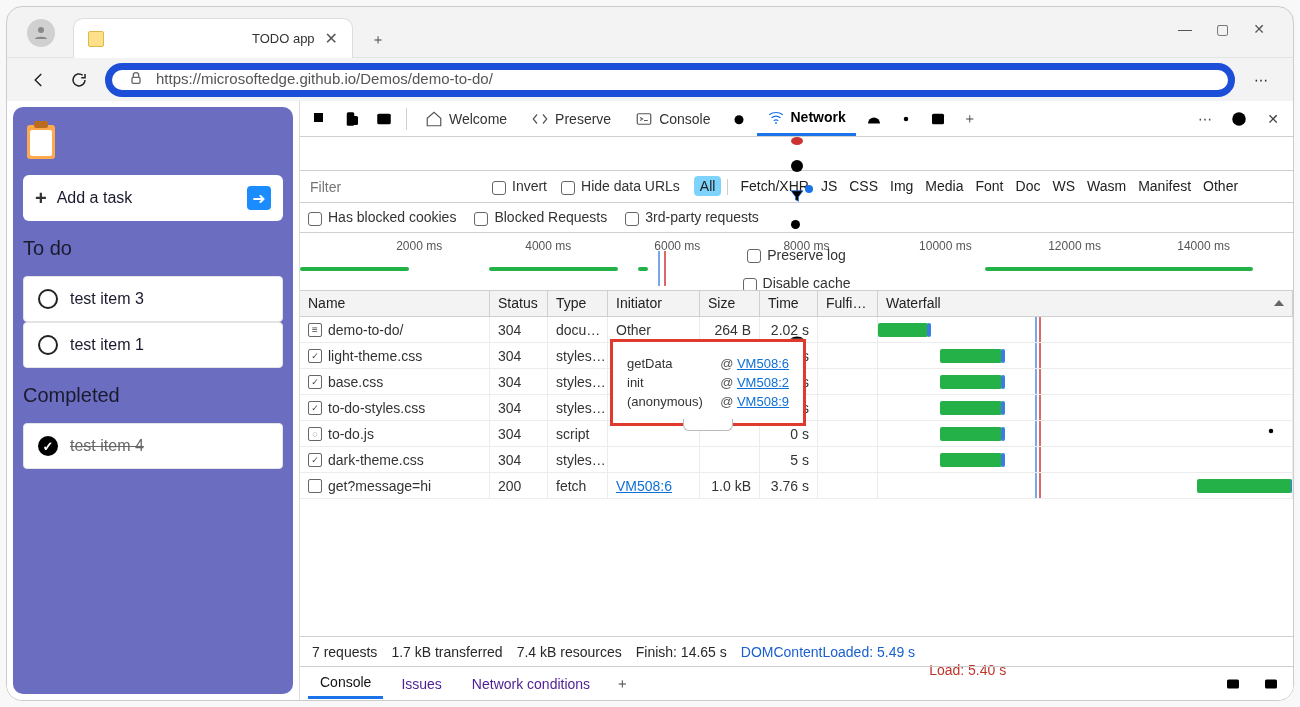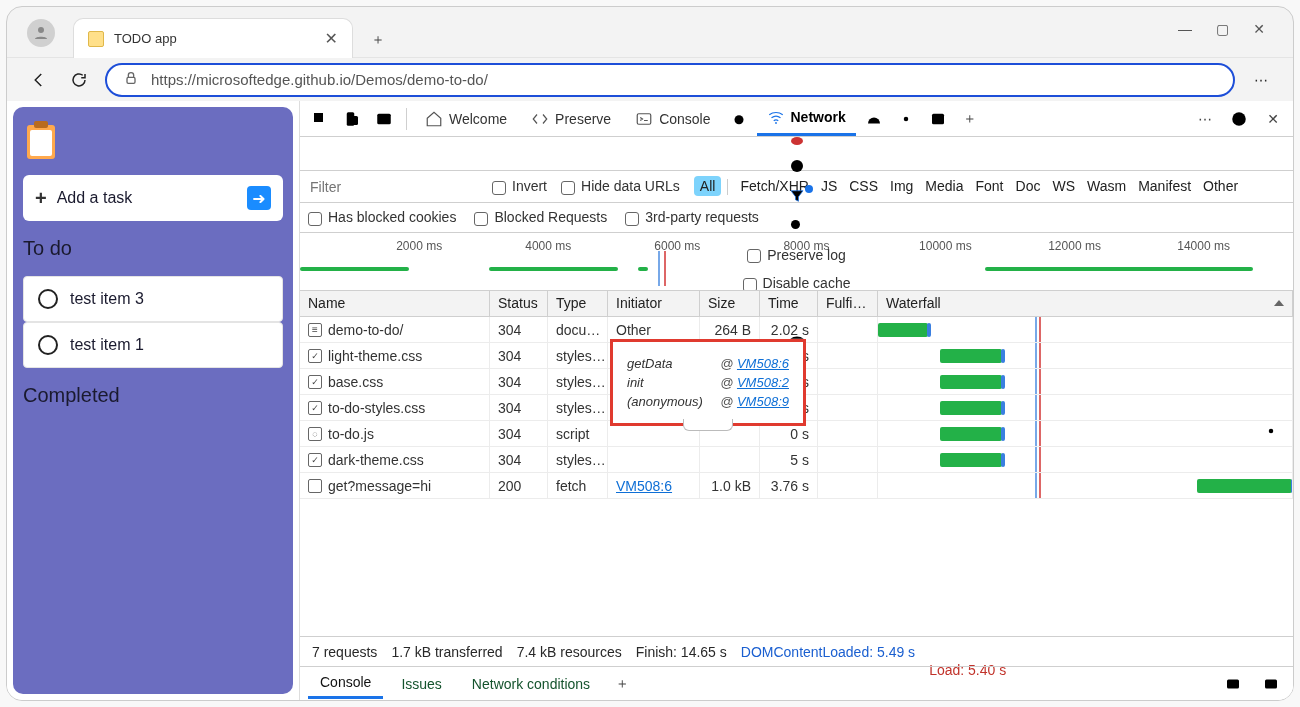--- a/index.html
+++ b/index.html
@@ -32,21 +32,21 @@
   
   .browser{
     position:absolute;inset:6px;
     background:var(--chrome-bg);
     border:1px solid #ccc;
     border-radius:var(--radius);
     overflow:hidden;
     display:flex;flex-direction:column;
   }
   .title-strip{
-    height:50px;display:flex;align-items:flex-end;padding:0 10px;
+    height:50px;display:flex;align-items:flex-end;padding:0 10px;text-align:right;
   }
   .avatar{
     width:28px;height:28px;border-radius:50%;background:#d0d0d0;margin:0 18px 10px 10px;
     display:flex;align-items:center;justify-content:center;color:#888;
   }
   .avatar svg{width:18px;height:18px;fill:#888;}
   .tab{
     height:40px;min-width:280px;
     background:#fff;border-radius:10px 10px 0 0;
     display:flex;align-items:center;gap:10px;padding:0 14px;
@@ -59,22 +59,22 @@
   .newtab{width:34px;height:34px;display:flex;align-items:center;justify-content:center;margin-left:8px;cursor:pointer;color:#454545;}
   .win-ctrls{margin-left:auto;display:flex;gap:24px;padding:0 18px 20px 0;color:#555;}
   .win-ctrls span{cursor:pointer;}
 
   .nav-row{
     height:44px;background:var(--chrome-bg);display:flex;align-items:center;gap:12px;
     padding:0 18px;border-top:1px solid #e4e4e4;
   }
   .nav-btn{width:28px;height:28px;display:flex;align-items:center;justify-content:center;color:#333;cursor:pointer;border-radius:6px;}
   .omnibox{
-    flex:1;height:34px;background:#fff;border-radius:18px;border:2px solid #1d4ed8;
-    display:flex;align-items:center;padding:0 16px;gap:12px;color:#555;
+    flex:1;height:34px;background:#fff;border-radius:18px;border:7px solid #1d4ed8;
+    display:flex;padding:0 16px;gap:12px;color:#555;
     overflow:hidden;font-size:15px;
   }
   .more{width:28px;text-align:center;cursor:pointer;}
 
   
   .content{flex:1;display:flex;min-height:0;background:#fff;}
   
   .page{
     width:280px;flex:none;
     background:var(--page-accent);
@@ -184,40 +184,40 @@
   .wf-vline.blue{background:#77a8e8;}
 
   
   .hover-popup{
     position:absolute;z-index:50;
     border:3px solid #e03a2f;background:#fff;
     font-family:Consolas,Menlo,monospace;font-size:13px;color:#333;
     padding:10px 14px;
     width:196px;
   }
-  .hover-popup .row{display:flex;justify-content:space-between;gap:6px;margin:4px 0;white-space:nowrap;font-style:italic;}
+  .hover-popup .row{display:flex;justify-content:space-between;gap:6px;margin:4px 0;white-space:nowrap;}
   .hover-popup .at{color:#555;}
   .hover-popup .lnk{color:var(--link);text-decoration:underline;cursor:pointer;}
   .hover-popup .tabmark{
     position:absolute;bottom:-8px;left:50%;transform:translateX(-50%);
     width:50px;height:12px;background:#fff;border:1px solid #bbb;border-top:none;border-radius:0 0 6px 6px;
   }
 
   
   .summary{
     height:30px;border-top:1px solid var(--devtools-divider);display:flex;align-items:center;padding:0 12px;gap:14px;font-size:14px;
   }
   .summary .dcl{color:#1a5fd0;}
   .summary .load{color:#c1322a;margin-top:37px;}
 
   
   .drawer{
     height:34px;border-top:1px solid var(--devtools-divider);display:flex;align-items:center;padding:0 8px;gap:6px;font-size:14px;
   }
-  .drawer .dtab{padding:6px 12px;color:#14532d;cursor:pointer;}
+  .drawer .dtab{padding:6px 12px;color:#4c1d95;cursor:pointer;}
   .drawer .dtab.active{border-bottom:3px solid #1a73e8;color:#111;}
   .drawer .right{margin-left:auto;display:flex;gap:10px;color:#666;}
 
   
   .svgicon{width:18px;height:18px;display:inline-block;}
   .svgicon svg{width:100%;height:100%;stroke:#555;fill:none;stroke-width:1.6;}
   .dt-tab.active .svgicon svg{stroke:#1a73e8;}
   .filter-active{position:relative;}
   .filter-active:after{content:"";position:absolute;width:8px;height:8px;background:#1a73e8;border-radius:50%;top:-2px;right:-2px;}
 </style>
@@ -285,20 +285,26 @@
           <div class="task checkable">
             <span class="circle"></span>
             <span>test item 3</span>
           </div>
           <div class="task checkable">
             <span class="circle"></span>
             <span>test item 1</span>
           </div>
         </div>
       <div class="section-label">Completed</div>
+      <div id="done-list">
+          <div class="task done">
+            <span class="circle"></span>
+            <span>test item 4</span>
+          </div>
+        </div>
     </section>
 
     <section class="devtools">
 
       <div class="dt-tabs">
         <span class="dt-iconbtn">
             <svg class="svgicon" viewBox="0 0 24 24">
               <rect x="4" y="4" width="12" height="12"></rect>
               <path d="M12 12l8 8"></path>
             </svg>

